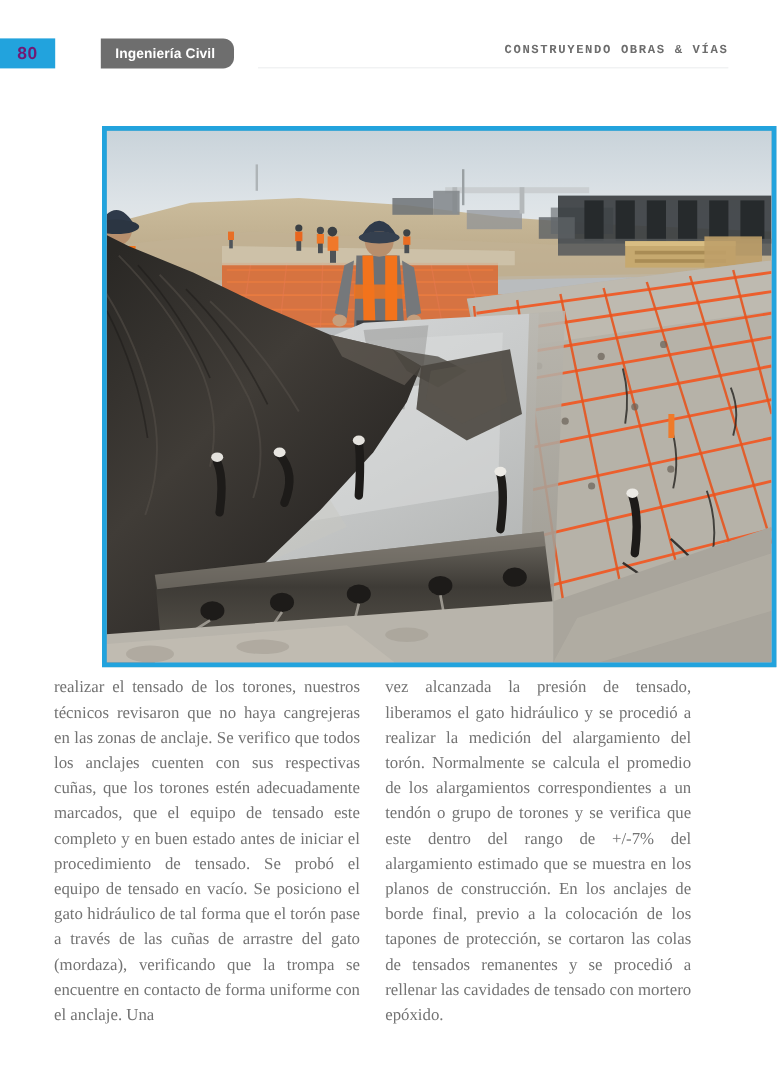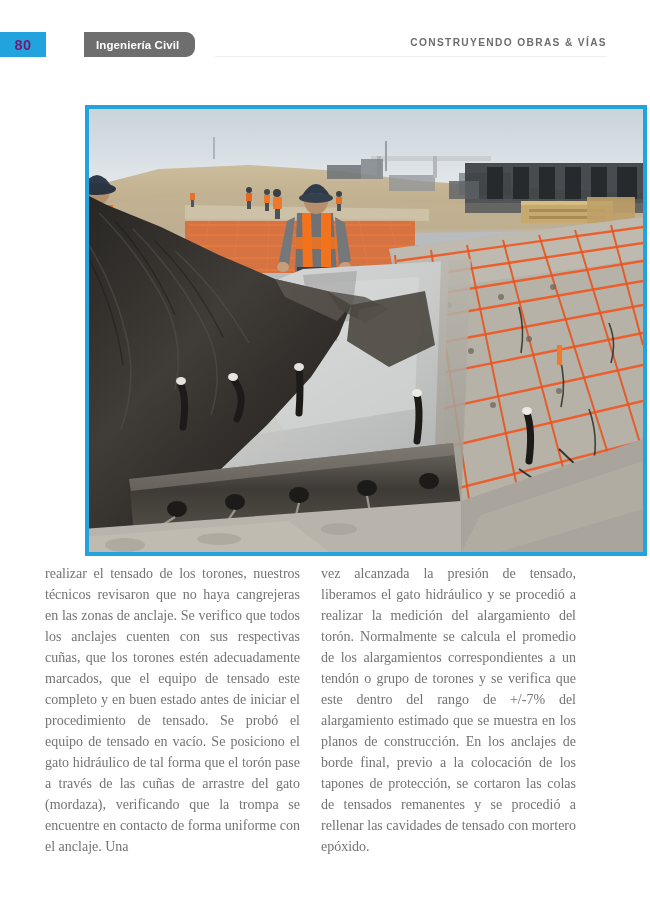--- a/index.html
+++ b/index.html
@@ -60,21 +60,21 @@
   #publication-title {
     position: absolute;
     right: 43px;
     top: 5px;
     font-size: 10.2px;
     font-weight: bold;
     letter-spacing: 1.35px;
     color: #6d6d6d;
     text-align: right;
     white-space: nowrap;
-    font-family: Liberation Sans, sans-serif;
+    font-family: Liberation Mono, monospace;
   }
   #header-rule {
     position: absolute;
     left: 215px;
     top: 24px;
     width: 392px;
     height: 1px;
     background: #eeeff1;
   }
 

